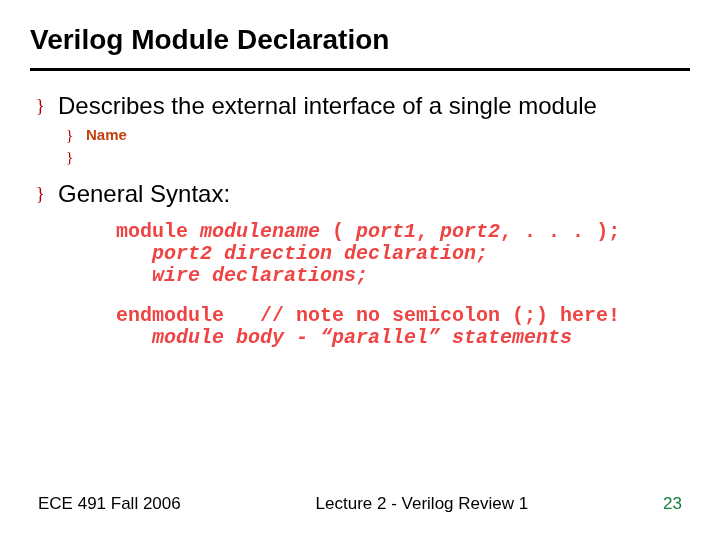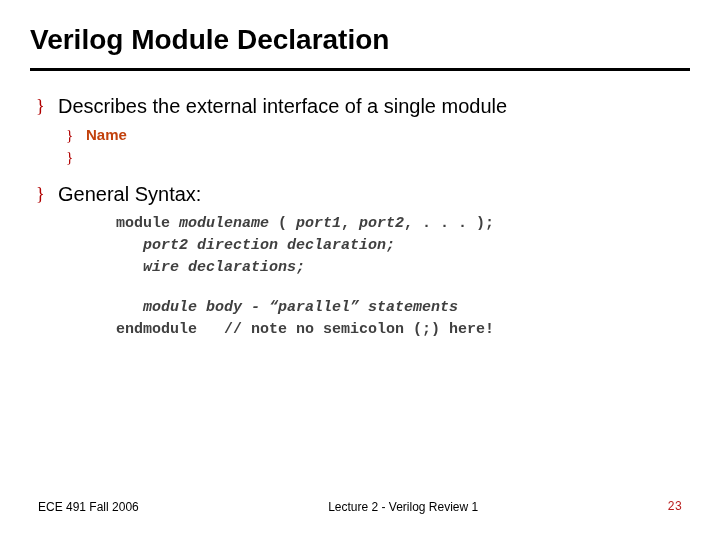--- a/index.html
+++ b/index.html
@@ -33,21 +33,21 @@
   }
   .lvl1 .bullet {
     color: #b00000;
     font-size: 18px;
     line-height: 26px;
     width: 22px;
     flex: 0 0 22px;
     font-family: "Times New Roman", serif;
   }
   .lvl1 .text {
-    font-size: 20px;
+    font-size: 24px;
     line-height: 26px;
     color: #000;
     text-align: right;
   }
   .sub {
     margin-left: 30px;
     margin-bottom: 14px;
   }
   .lvl2 {
     display: flex;
@@ -63,44 +63,44 @@
     font-family: "Times New Roman", serif;
   }
   .lvl2 .text {
     font-size: 15px;
     line-height: 20px;
     font-weight: bold;
     color: #c2410c;
   }
   .code-block {
     margin-left: 80px;
-    margin-top: 6px;
+    margin-top: 14px;
     font-family: "Courier New", Courier, monospace;
     font-weight: bold;
-    font-size: 15px;
+    font-size: 20px;
     line-height: 22px;
-    color: #404040;
+    color: #ef4444;
   }
   .code-line {
     white-space: pre;
   }
   .ital { font-style: italic; }
   .gap { height: 18px; }
   .footer {
     position: absolute;
     bottom: 26px;
     left: 0;
     right: 0;
     padding: 0 38px;
     display: flex;
     justify-content: space-between;
-    font-size: 12px;
+    font-size: 17px;
     color: #000;
   }
-  .footer .right { color: #b91c1c; font-family: Liberation Mono, monospace; }
+  .footer .right { color: #15803d; }
 </style>
 </head>
 <body>
 
 <div class="title">Verilog Module Declaration</div>
 <hr class="title-rule">
 
 <div class="content">
 
   <div class="lvl1">
@@ -121,22 +121,22 @@
   <div class="lvl1">
     <span class="bullet">}</span>
     <span class="text">General Syntax:</span>
   </div>
 
   <div class="code-block">
     <div class="code-line"><span>module </span><span class="ital">modulename</span><span> ( </span><span class="ital">port1</span><span>, </span><span class="ital">port2</span><span>, . . . );</span></div>
     <div class="code-line ital">   port2 direction declaration;</div>
     <div class="code-line ital">   wire declarations;</div>
     <div class="gap"></div>
+    <div class="code-line">endmodule   // note no semicolon (;) here!</div>
     <div class="code-line ital">   module body - “parallel” statements</div>
-    <div class="code-line">endmodule   // note no semicolon (;) here!</div>
   </div>
 
 </div>
 
 <div class="footer">
   <span>ECE 491 Fall 2006</span>
   <span>Lecture 2 - Verilog Review 1</span>
   <span class="right">23</span>
 </div>
 

